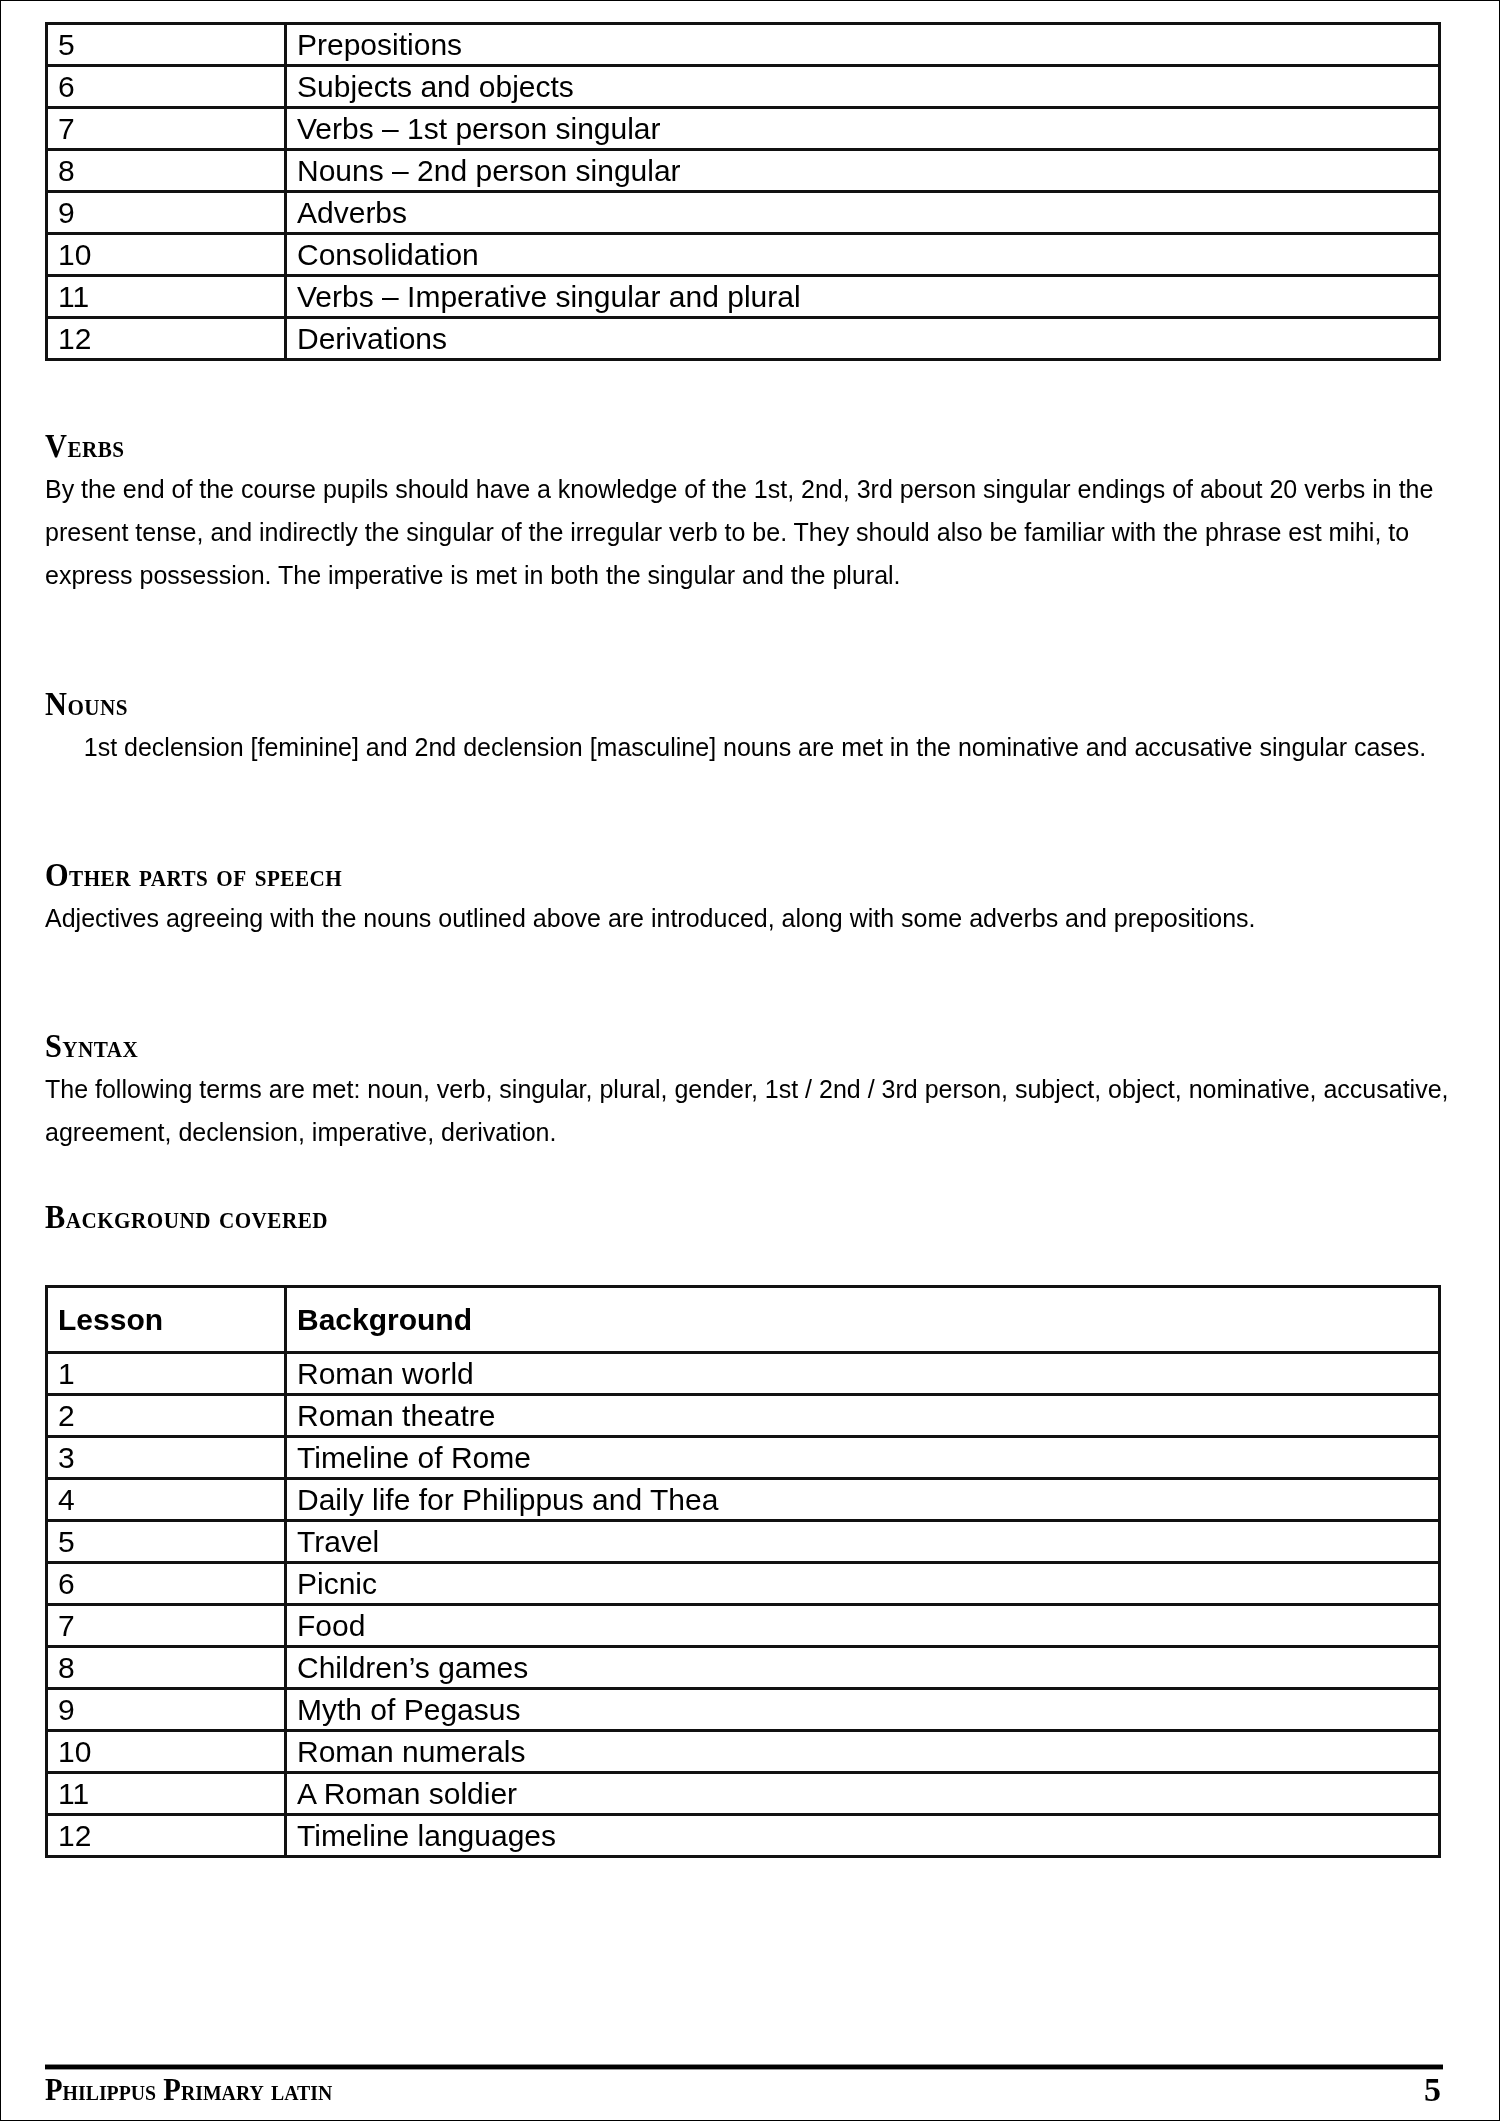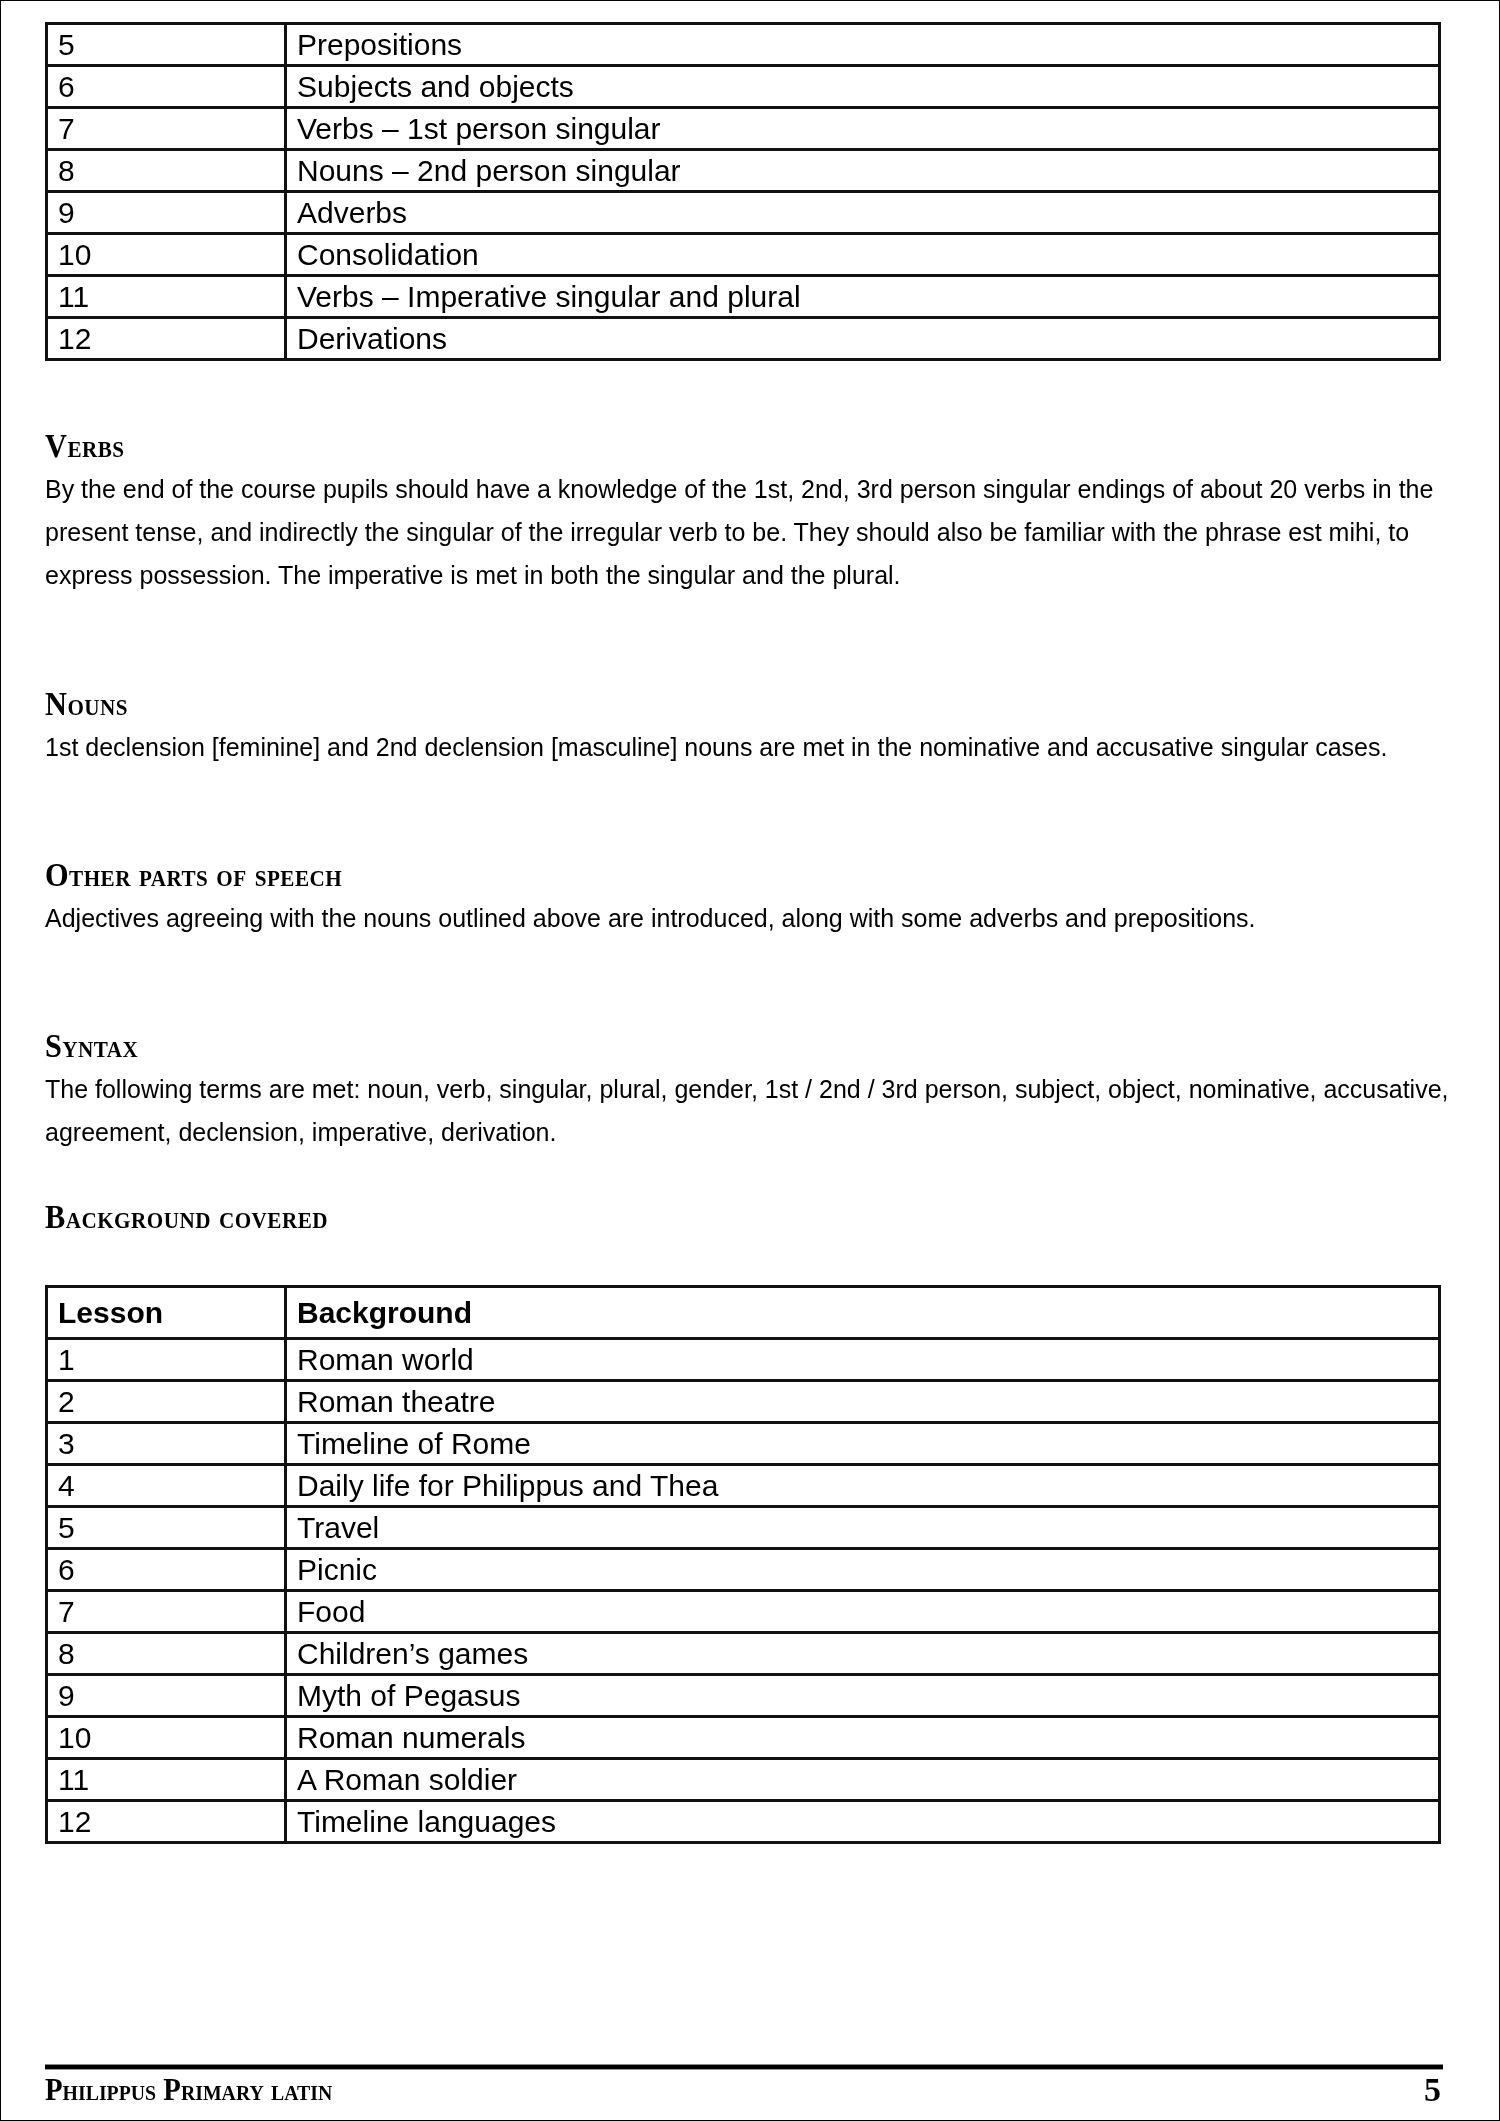--- a/index.html
+++ b/index.html
@@ -12,21 +12,21 @@
   table.grid {
     position: absolute; left: 44px; width: 1396px;
     border-collapse: collapse; font-size: 30px;
   }
   table.grid td {
     border: 3px solid #111; height: 39px; padding: 0 10px;
     vertical-align: middle; line-height: 39px;
   }
   table.grid td.col1 { width: 216px; }
   table.grid th {
-    border: 3px solid #111; height: 39px; padding: 5px 10px; text-align: left;
+    border: 3px solid #111; height: 39px; padding: 12px 10px; text-align: left;
     font-weight: bold; line-height: 39px;
   }
   #table-top { top: 21px; }
   #table-bg { top: 1284px; }
   .heading {
     position: absolute; left: 44px;
     font-family: "Liberation Serif", serif; font-weight: bold;
     font-variant: small-caps; font-size: 33px; letter-spacing: 0.5px;
     transform: scaleX(0.92); transform-origin: left;
   }
@@ -88,21 +88,21 @@
           <td class="col1">12</td>
           <td>Derivations</td>
         </tr>
     </tbody>
   </table>
 
   <div class="heading" style="top:427px;">Verbs</div>
   <div class="para" style="top:467px;">By the end of the course pupils should have a knowledge of the 1st, 2nd, 3rd person singular endings of about 20 verbs in the present tense, and indirectly the singular of the irregular verb to be. They should also be familiar with the phrase est mihi, to express possession. The imperative is met in both the singular and the plural.</div>
 
   <div class="heading" style="top:685px;">Nouns</div>
-  <div class="para" style="top:725px;">1st declension [feminine] and 2nd declension [masculine] nouns are met in the nominative and accusative singular cases.</div>
+  <div class="para" style="top:725px;text-align:center;">1st declension [feminine] and 2nd declension [masculine] nouns are met in the nominative and accusative singular cases.</div>
 
   <div class="heading" style="top:856px;">Other parts of speech</div>
   <div class="para" style="top:896px;">Adjectives agreeing with the nouns outlined above are introduced, along with some adverbs and prepositions.</div>
 
   <div class="heading" style="top:1027px;">Syntax</div>
   <div class="para" style="top:1067px;">The following terms are met: noun, verb, singular, plural, gender, 1st / 2nd / 3rd person, subject, object, nominative, accusative, agreement, declension, imperative, derivation.</div>
 
   <div class="heading" style="top:1198px;">Background covered</div>
 
   <table class="grid" id="table-bg">

